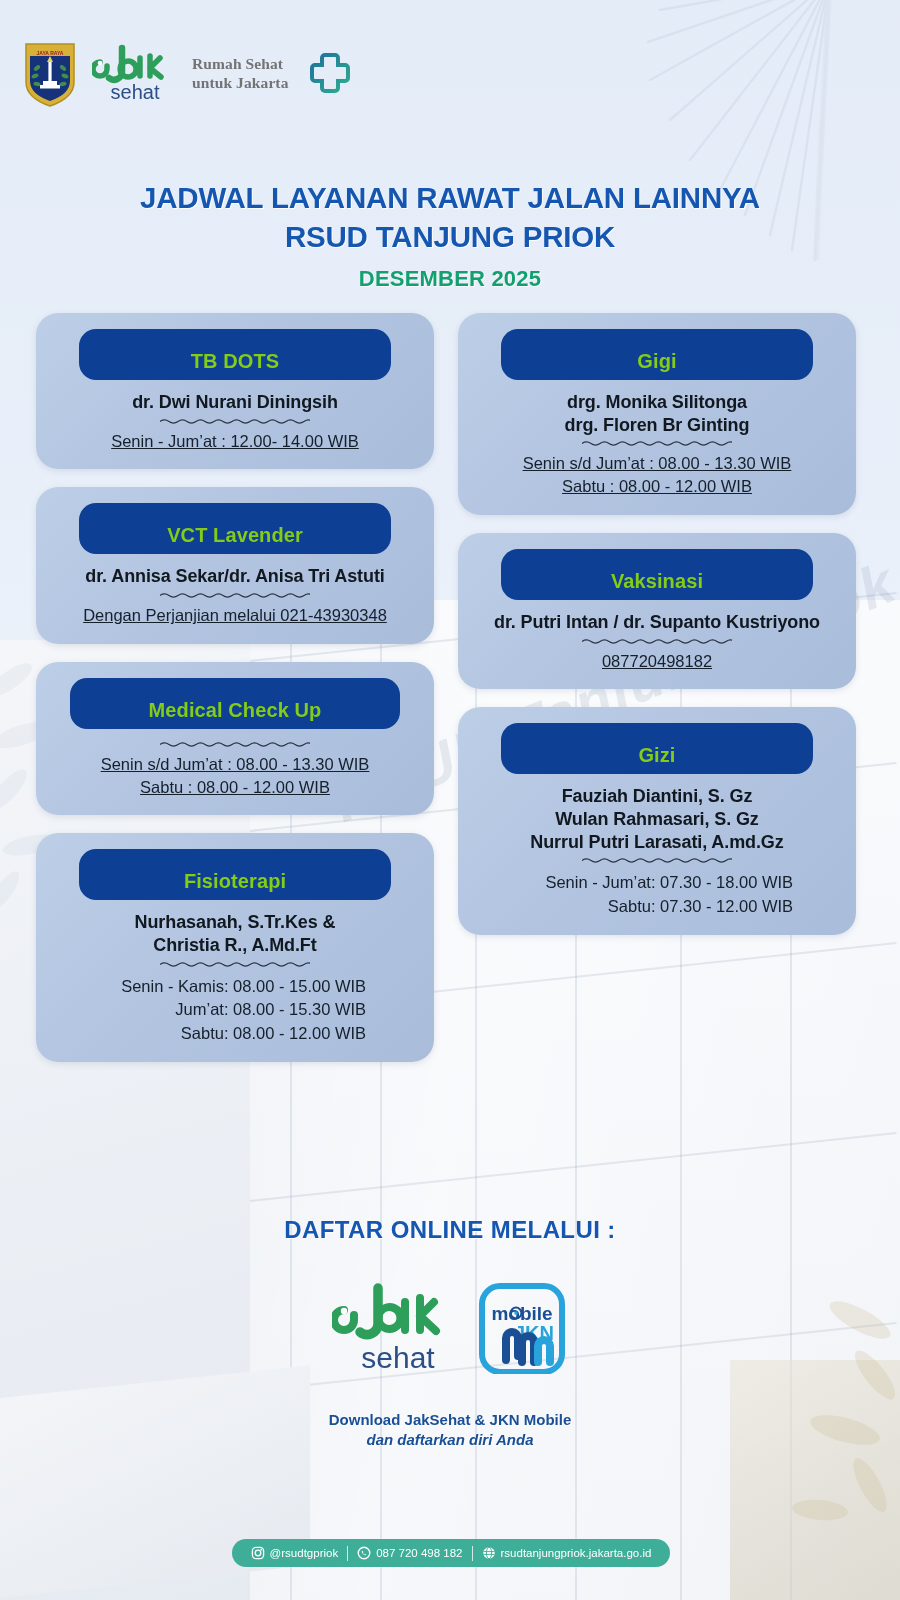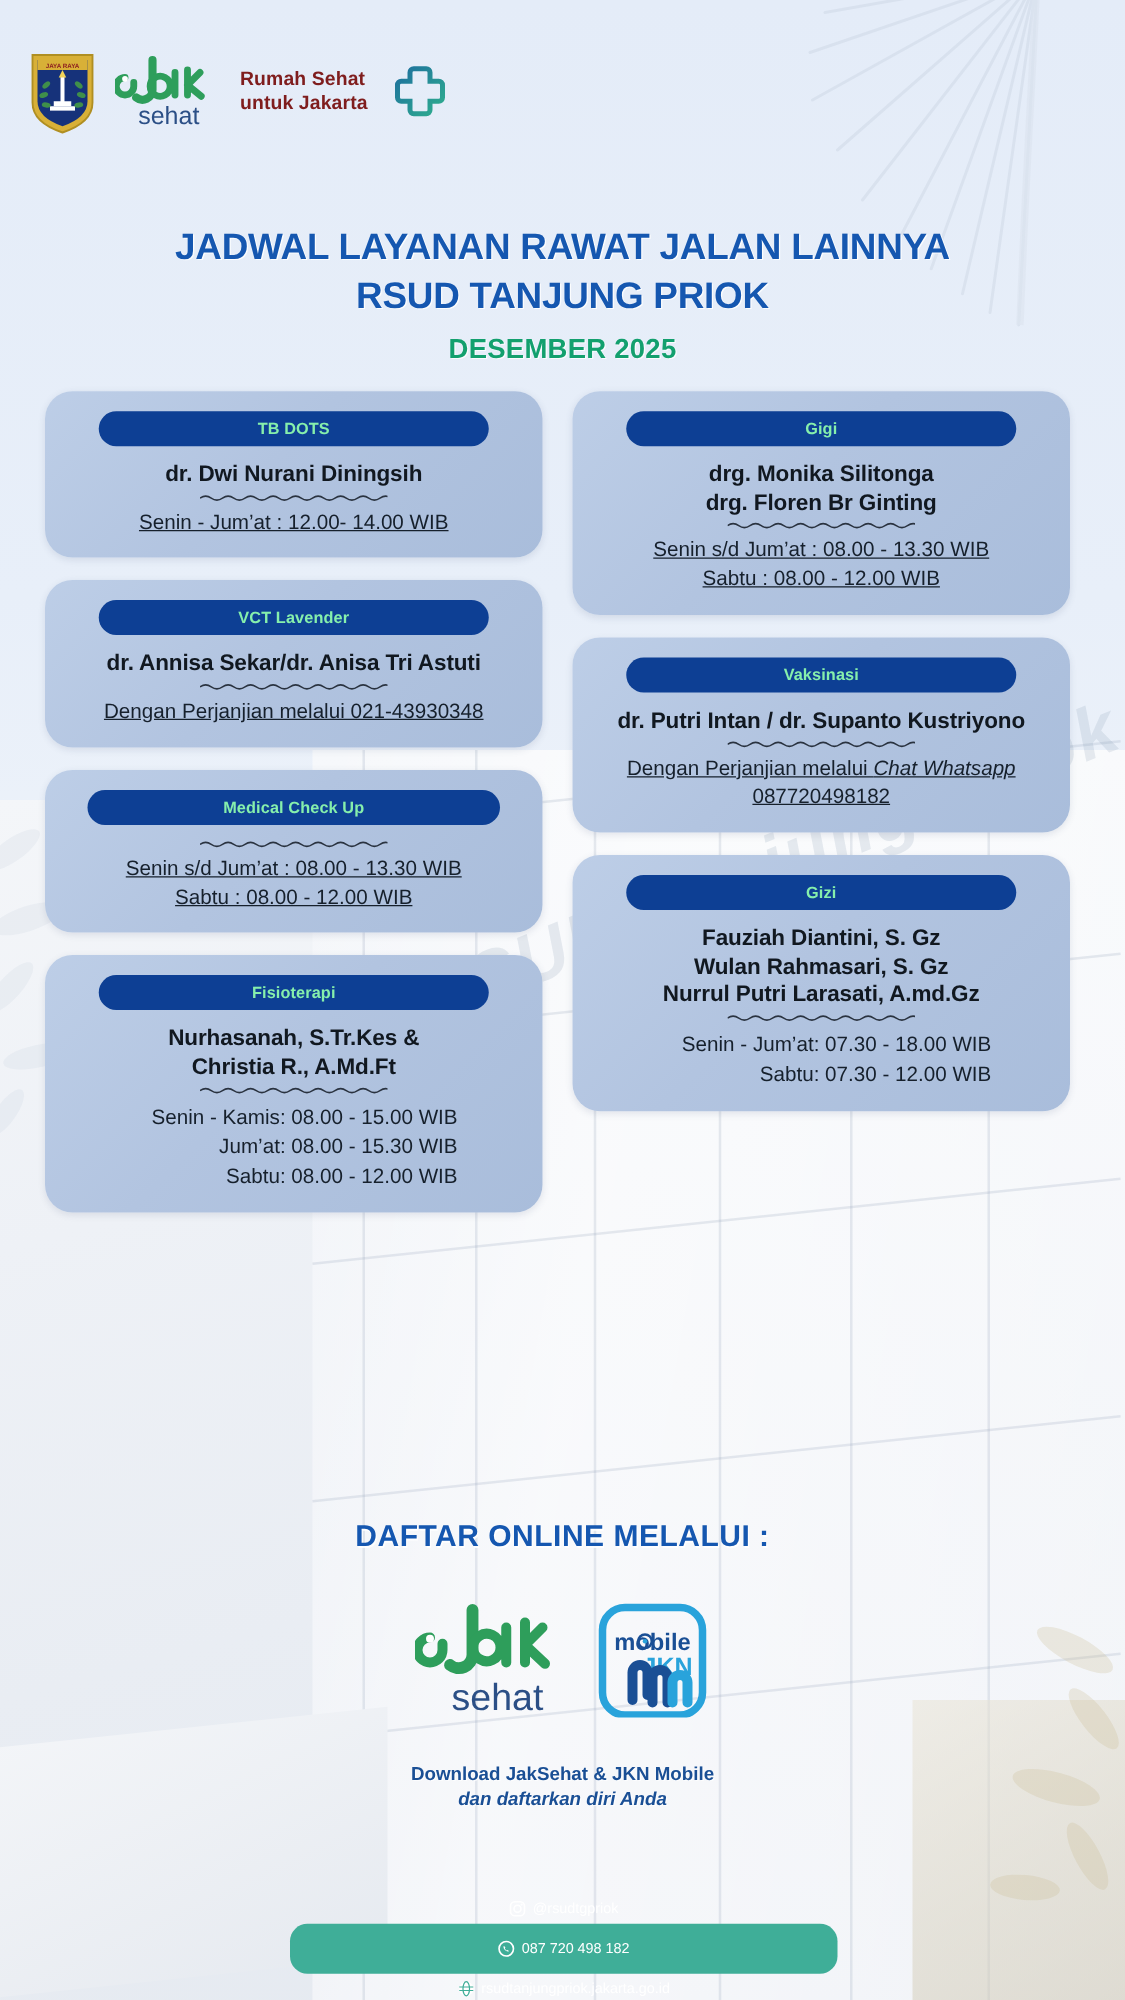--- a/index.html
+++ b/index.html
@@ -51,22 +51,22 @@
     position:absolute; left:330px; top:690px; width:420px; height:120px;
     color:rgba(120,140,170,.16); font-size:58px; font-weight:bold; font-style:italic;
     transform:rotate(-22deg); letter-spacing:2px; white-space:nowrap;
   }
 
   
   .logo-row { position:absolute; left:22px; top:38px; display:flex; align-items:center; gap:14px; }
   .emblem { width:56px; height:70px; }
   .jaksehat-logo { width:86px; height:62px; position:relative; }
   .rs-text {
-    color:#7f1d1d; font-size:15.5px; font-weight:bold; line-height:1.22;
-    letter-spacing:.1px; padding-top:2px;
+    color:#737373; font-size:15.5px; font-weight:bold; line-height:1.22;
+    letter-spacing:.1px; padding-top:2px;font-family:Liberation Serif, serif;
   }
   .rs-cross { width:44px; height:44px; margin-left:6px; }
 
   
   .title-wrap { position:absolute; left:0; top:178px; width:900px; text-align:center; }
   .title-main {
     color:#1557b0; font-size:29.5px; font-weight:bold; line-height:1.33;
     letter-spacing:-0.2px;
     text-shadow:1px 1px 0 rgba(255,255,255,.85);
   }
@@ -81,22 +81,22 @@
   .col-left  { left:36px; }
   .col-right { left:458px; }
 
   .card {
     border-radius:22px; padding:16px 14px 17px;
     background:linear-gradient(135deg,#bdcee7 0%,#b2c4e0 45%,#a9bddb 100%);
     box-shadow:0 2px 6px rgba(60,80,115,.13);
     margin-bottom:18px; text-align:center;
   }
   .card-pill {
-    background:#0d3f94; color:#86efac; border-radius:17px;
-    font-size:13px; font-weight:bold; padding:6px 10px 7px;
+    background:#0d3f94; color:#84cc16; border-radius:17px;
+    font-size:20px; font-weight:bold; padding:21px 10px 7px;
     margin:0 29px 11px; letter-spacing:.1px;
   }
   .card-pill.wide { margin:0 20px 11px;text-align:center; }
   .doctors {
     color:#111820; font-size:18px; font-weight:bold; line-height:1.26;
     letter-spacing:-.1px;
   }
   .squiggle { display:block; margin:3px auto 1px; }
   .times { color:#16202c; font-size:16.5px; line-height:1.38; margin-top:4px;text-decoration:underline; }
   .times .it { font-style:italic; }
@@ -119,24 +119,24 @@
   .jkn-big { width:92px; height:92px; }
   .download {
     position:absolute; left:0; top:1410px; width:900px; text-align:center;
     color:#1a4f95; font-size:15px; line-height:1.35; font-weight:600;
     text-shadow:1px 1px 0 rgba(255,255,255,.7);
   }
   .download .l2 { font-style:italic; }
 
   
   .footer {
-    position:absolute; left:232px; top:1539px; width:438px; height:40px;
+    position:absolute; left:232px; top:1539px; width:438px; height:28px;
     background:#3fae98; border-radius:14px;
     display:flex; align-items:center; justify-content:center; gap:9px;
-    color:#ffffff; font-size:11.5px;flex-direction:column;
+    color:#ffffff; font-size:11.5px;
   }
   .fitem { display:flex; align-items:center; gap:5px; white-space:nowrap; }
   .fsep { width:1px; height:15px; background:rgba(255,255,255,.75); }
   .ficon { width:14px; height:14px; flex:none; }
 </style>
 </head>
 <body>
 
 <div class="stage">
 
@@ -338,21 +338,20 @@
           <div class="card-pill">Vaksinasi</div>
           <div class="doctors">
             <div>dr. Putri Intan / dr. Supanto Kustriyono</div>
           </div>
           <div>
             <svg class="squiggle" width="150" height="9" viewBox="0 0 150 9">
               <path d="M0 4.5 q 4.5 -3.2 9 0 q 4.5 3.2 9 0 q 4.5 -3.2 9 0 q 4.5 3.2 9 0 q 4.5 -3.2 9 0 q 4.5 3.2 9 0 q 4.5 -3.2 9 0 q 4.5 3.2 9 0 q 4.5 -3.2 9 0 q 4.5 3.2 9 0 q 4.5 -3.2 9 0 q 4.5 3.2 9 0 q 4.5 -3.2 9 0 q 4.5 3.2 9 0 q 4.5 -3.2 9 0 q 4.5 3.2 9 0 q 4.5 -3.2 9 0 q 4.5 3.2 9 0" fill="none" stroke="#2a3340" stroke-width="1.2"></path>
             </svg>
           </div>
           <div class="times">
-            <div>Dengan Perjanjian melalui <span class="it">Chat Whatsapp</span></div>
             <div>087720498182</div>
           </div>
         </div>
         <div class="card"><div class="card-pill">Gizi</div><div class="doctors">
             <div>Fauziah Diantini, S. Gz</div>
             <div>Wulan Rahmasari, S. Gz</div>
             <div>Nurrul Putri Larasati, A.md.Gz</div>
           </div><div>
             <svg class="squiggle" width="150" height="9" viewBox="0 0 150 9">
               <path d="M0 4.5 q 4.5 -3.2 9 0 q 4.5 3.2 9 0 q 4.5 -3.2 9 0 q 4.5 3.2 9 0 q 4.5 -3.2 9 0 q 4.5 3.2 9 0 q 4.5 -3.2 9 0 q 4.5 3.2 9 0 q 4.5 -3.2 9 0 q 4.5 3.2 9 0 q 4.5 -3.2 9 0 q 4.5 3.2 9 0 q 4.5 -3.2 9 0 q 4.5 3.2 9 0 q 4.5 -3.2 9 0 q 4.5 3.2 9 0 q 4.5 -3.2 9 0 q 4.5 3.2 9 0" fill="none" stroke="#2a3340" stroke-width="1.2"></path>

